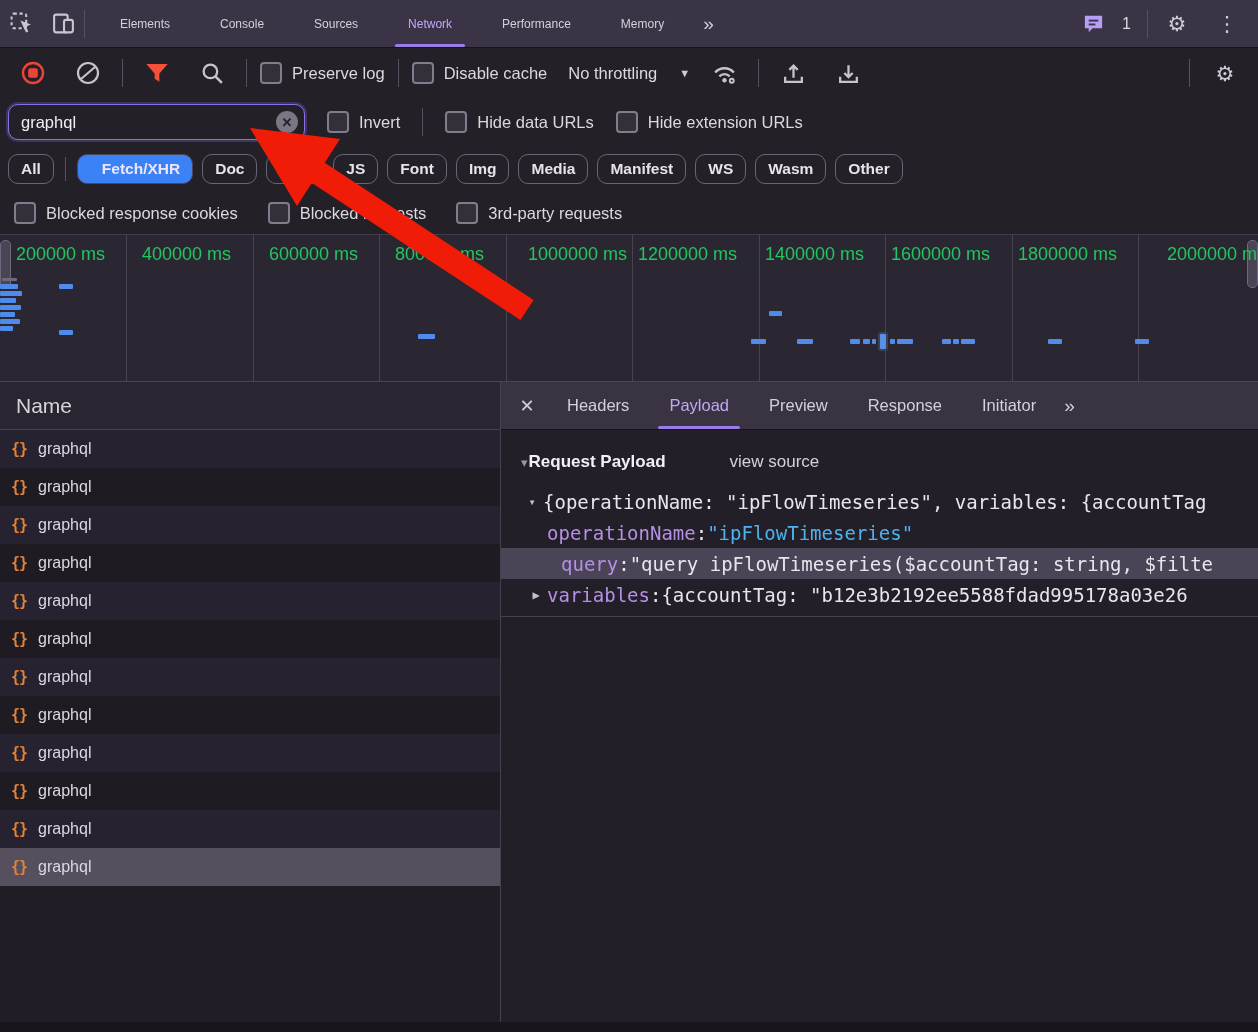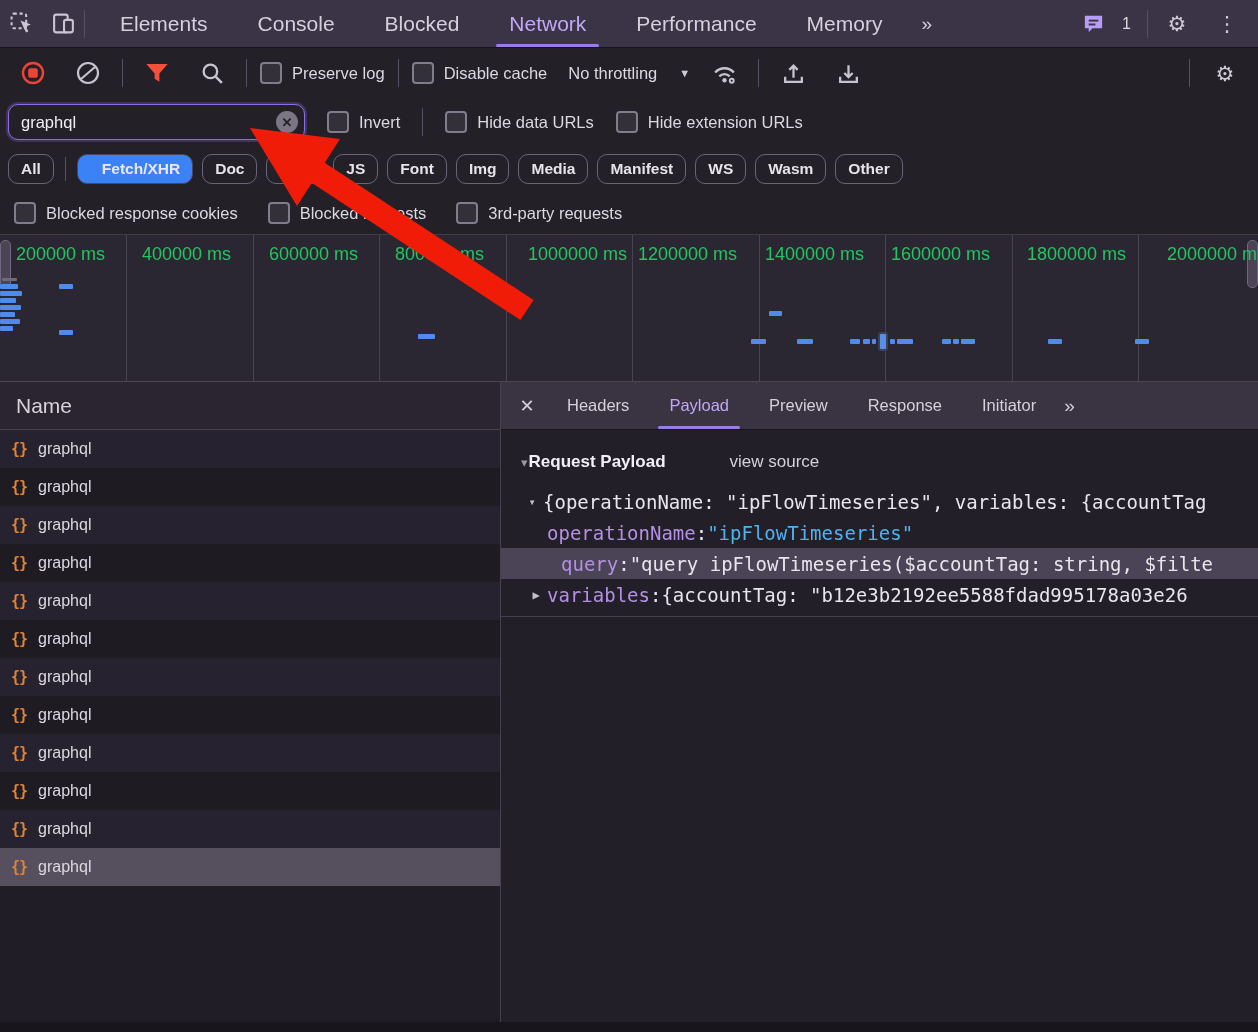--- a/index.html
+++ b/index.html
@@ -4,21 +4,21 @@
 <style>
   html,body{margin:0;padding:0;background:#18161c;}
   body{width:1258px;height:1032px;overflow:hidden;font-family:"Liberation Sans",sans-serif;}
   .window{position:relative;width:1258px;height:1032px;background:#211d26;display:flex;flex-direction:column;color:#d9d5de;}
 
   
   .main-tabbar{height:47px;flex:none;background:#3b3447;display:flex;align-items:center;border-bottom:1px solid #17151b;}
   .tbicon{display:flex;align-items:center;justify-content:center;width:42px;height:34px;flex:none;}
   .vsep{width:1px;height:28px;background:#565063;flex:none;}
   .tabs{display:flex;height:100%;align-items:stretch;margin-left:10px;}
-  .tab{position:relative;display:flex;align-items:center;padding:0 5px;margin:0 20px;font-size:21px;color:#d5d0da;cursor:default;}
+  .tab{position:relative;display:flex;align-items:center;padding:0 5px;margin:0 20px;font-size:12px;color:#d5d0da;cursor:default;}
   .tab.active{color:#c0a8f5;}
   .tab.active::after{content:"";position:absolute;left:-8px;right:-8px;bottom:0;height:3px;border-radius:2px;background:#9a7bea;}
   .more-chevron{font-size:19px;color:#d5d0da;margin:0 14px;letter-spacing:-2px;}
   .tb-right{margin-left:auto;display:flex;align-items:center;gap:8px;padding-right:10px;}
   .badge-num{font-size:16px;color:#d9d5de;margin-right:8px;}
   .glyph{font-size:21px;color:#cfcbd6;line-height:1;}
 
   
   .net-toolbar{height:50px;flex:none;background:#242028;display:flex;align-items:center;gap:13px;padding:0 12px;}
   .check-line{display:flex;align-items:center;gap:10px;font-size:16.5px;color:#dcd8e0;white-space:nowrap;}
@@ -101,21 +101,21 @@
     <span class="tbicon">
       <svg width="25" height="25" viewBox="0 0 24 24">
         <rect x="3" y="3.5" width="13" height="17" rx="2" fill="none" stroke="#cac5d2" stroke-width="2"></rect>
         <rect x="12.5" y="8.5" width="8.5" height="12" rx="2" fill="#3b3447" stroke="#cac5d2" stroke-width="2"></rect>
       </svg>
     </span>
     <span class="vsep"></span>
     <nav class="tabs" id="main-tabs">
         <div class="tab">Elements</div>
         <div class="tab">Console</div>
-        <div class="tab">Blocked</div>
+        <div class="tab">Sources</div>
         <div class="tab active">Network</div>
         <div class="tab">Performance</div>
         <div class="tab">Memory</div>
       </nav>
     <span class="more-chevron">»</span>
     <div class="tb-right">
       <span class="tbicon">
         <svg width="23" height="23" viewBox="0 0 24 24">
           <path d="M3 4 h18 v13 h-10 l-4 4 v-4 h-4 Z" fill="#b79df5"></path>
           <rect x="7" y="8" width="10" height="2" fill="#3b3447"></rect>
@@ -266,21 +266,21 @@
       <div class="gridline" style="left: 1012px;"></div>
       <div class="gridline" style="left: 1138px;"></div>
       <span class="tick" style="right: 1153px;">200000 ms</span>
       <span class="tick" style="right: 1027px;">400000 ms</span>
       <span class="tick" style="right: 900px;">600000 ms</span>
       <span class="tick" style="right: 774px;">800000 ms</span>
       <span class="tick" style="right: 631px;">1000000 ms</span>
       <span class="tick" style="right: 521px; margin-left: 36px;">1200000 ms</span>
       <span class="tick" style="right: 394px;">1400000 ms</span>
       <span class="tick" style="right: 268px;">1600000 ms</span>
-      <span class="tick" style="right: 132px;">1800000 ms</span>
+      <span class="tick" style="right: 141px;">1800000 ms</span>
       <span class="tick" style="right: 1px;">2000000 m</span>
       <div class="mark gray" style="left: 2px; top: 43px; width: 15px; height: 3px;"></div>
       <div class="mark" style="left: 0px; top: 49px; width: 18px; height: 5px;"></div>
       <div class="mark" style="left: 0px; top: 56px; width: 22px; height: 5px;"></div>
       <div class="mark" style="left: 0px; top: 63px; width: 16px; height: 5px;"></div>
       <div class="mark" style="left: 0px; top: 70px; width: 21px; height: 5px;"></div>
       <div class="mark" style="left: 0px; top: 77px; width: 15px; height: 5px;"></div>
       <div class="mark" style="left: 0px; top: 84px; width: 20px; height: 5px;"></div>
       <div class="mark" style="left: 0px; top: 91px; width: 13px; height: 5px;"></div>
       <div class="mark" style="left: 59px; top: 49px; width: 14px; height: 5px;"></div>

